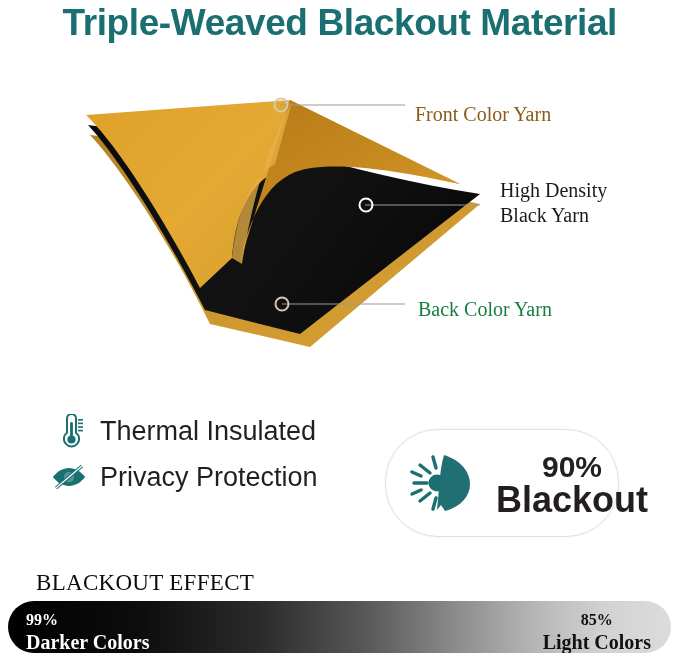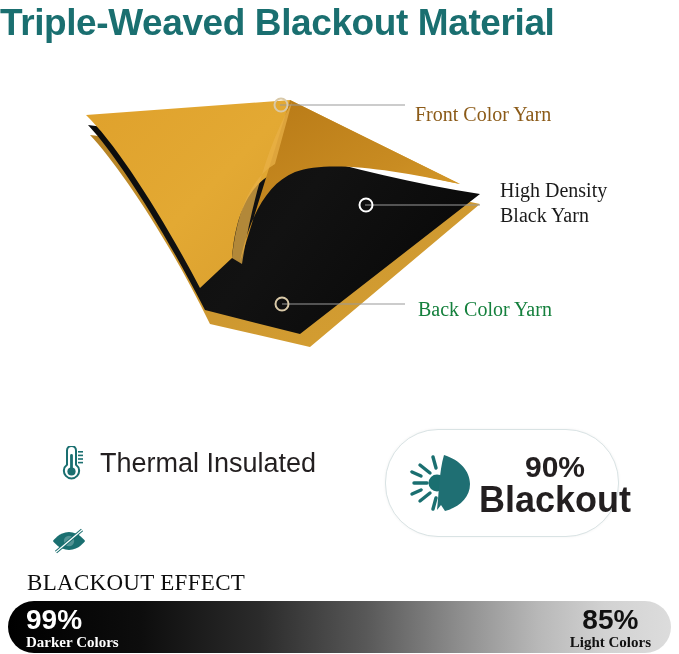--- a/index.html
+++ b/index.html
@@ -15,21 +15,21 @@
     overflow: hidden;
     font-family: "Liberation Sans", sans-serif;
   }
 
   
   #title {
     position: absolute;
     left: 0;
     top: 2px;
     width: 617px;
-    text-align: left;
+    text-align: right;
     font-family: "Liberation Sans", sans-serif;
     font-weight: bold;
     font-size: 37px;
     letter-spacing: -0.4px;
     color: #1a6f70;
     white-space: nowrap;
   }
 
   
   #diagram {
@@ -68,21 +68,20 @@
   #features {
     position: absolute;
     left: 48px;
     top: 408px;
     width: 310px;
   }
   .feat {
     display: flex;
     align-items: center;
     height: 46px;
-    margin-top: 32px;
   }
   .feat-icon {
     width: 42px;
     height: 40px;
     display: flex;
     align-items: center;
     justify-content: center;
     flex: 0 0 42px;
   }
   .feat-label {
@@ -111,21 +110,21 @@
   #badge-icon {
     width: 74px;
     height: 66px;
     margin-left: 18px;
     flex: 0 0 74px;
     display: flex;
     align-items: center;
     justify-content: center;
   }
   #badge-text {
-    margin-left: 1px;
+    margin-left: 18px;
     text-align: center;
     flex: 1 1 auto;
   }
   #badge-pct {
     font-family: "Liberation Sans", sans-serif;
     font-weight: bold;
     font-size: 30px;
     color: #231f20;
     line-height: 33px;
   }
@@ -133,21 +132,21 @@
     font-family: "Liberation Sans", sans-serif;
     font-weight: bold;
     font-size: 36px;
     color: #231f20;
     line-height: 33px;
   }
 
   
   #effect-heading {
     position: absolute;
-    left: 27px;
+    left: 36px;
     top: 570px;
     font-family: "Liberation Serif", serif;
     font-size: 23px;
     color: #0d0d0d;
     letter-spacing: 0.3px;
     white-space: nowrap;
   }
   #effect-bar {
     position: absolute;
     left: 8px;
@@ -173,29 +172,29 @@
     top: 7px;
     text-align: left;
   }
   #effect-right {
     position: absolute;
     right: 20px;
     top: 7px;
     text-align: center;
   }
   .eff-pct {
-    font-family: Liberation Sans, sans-serif;
-    font-weight: bold;
-    font-size: 28px;
+    font-family: Liberation Serif, serif;
+    font-weight: bold;
+    font-size: 16px;
     line-height: 24px;
   }
   .eff-sub {
     font-family: "Liberation Serif", serif;
     font-weight: bold;
-    font-size: 15px;
+    font-size: 20px;
     line-height: 19px;
     margin-top: 1px;
   }
   #effect-left .eff-pct, #effect-left .eff-sub { color: #ffffff; }
   #effect-right .eff-pct, #effect-right .eff-sub { color: #111111; }
 </style>
 </head>
 <body>
 
 <div id="page">
@@ -274,20 +273,21 @@
 
     <div class="feat">
       <span class="feat-icon">
         <svg width="36" height="28" viewBox="0 0 36 28">
           <path d="M18 5 C 28 5 34 14 34 14 C 34 14 28 23 18 23 C 8 23 2 14 2 14 C 2 14 8 5 18 5 Z" fill="#1a6f70"></path>
           <circle cx="18" cy="14" r="5.2" fill="#ffffff" opacity="0.25"></circle>
           <line x1="5" y1="25" x2="31" y2="3" stroke="#1a6f70" stroke-width="3.2"></line>
           <line x1="5" y1="25" x2="31" y2="3" stroke="#ffffff" stroke-width="1.2"></line>
         </svg>
       </span>
+      <span class="feat-label">Privacy Protection</span>
     </div>
 
   </div>
 
   <div id="badge">
     <span id="badge-icon">
       <svg width="66" height="62" viewBox="0 0 66 62">
         <g stroke="#1a6f70" stroke-width="3.4" stroke-linecap="round">
           <line x1="19" y1="31" x2="6" y2="31"></line>
           <line x1="22" y1="21" x2="12" y2="13"></line>

